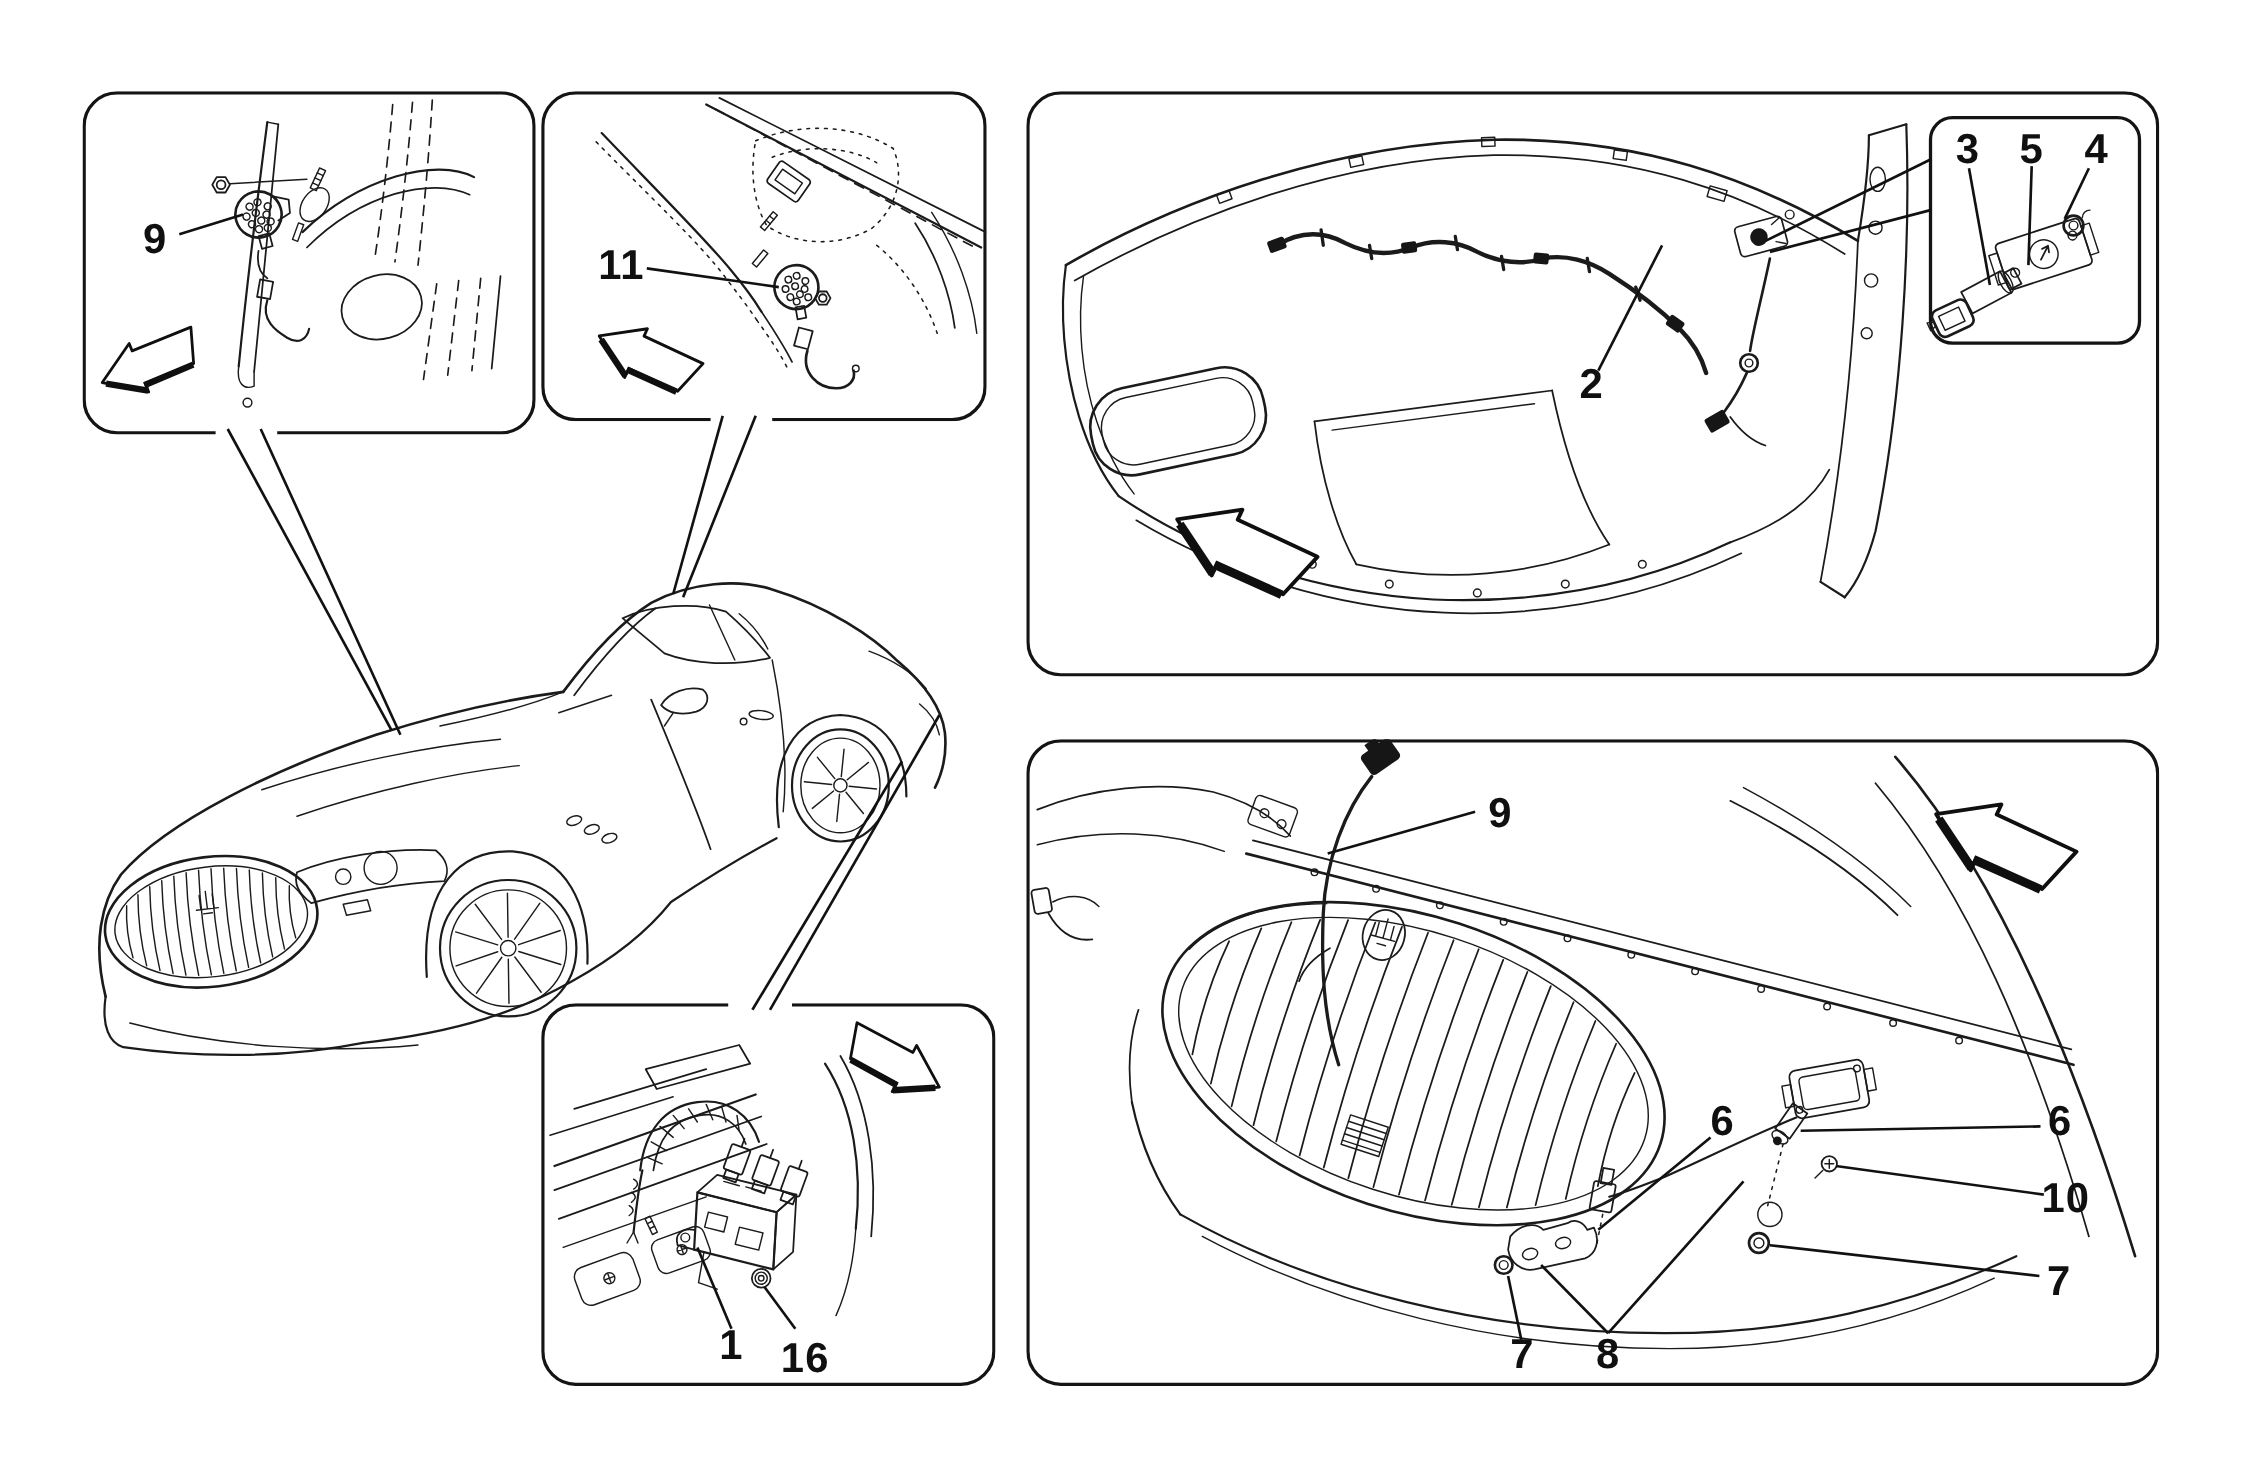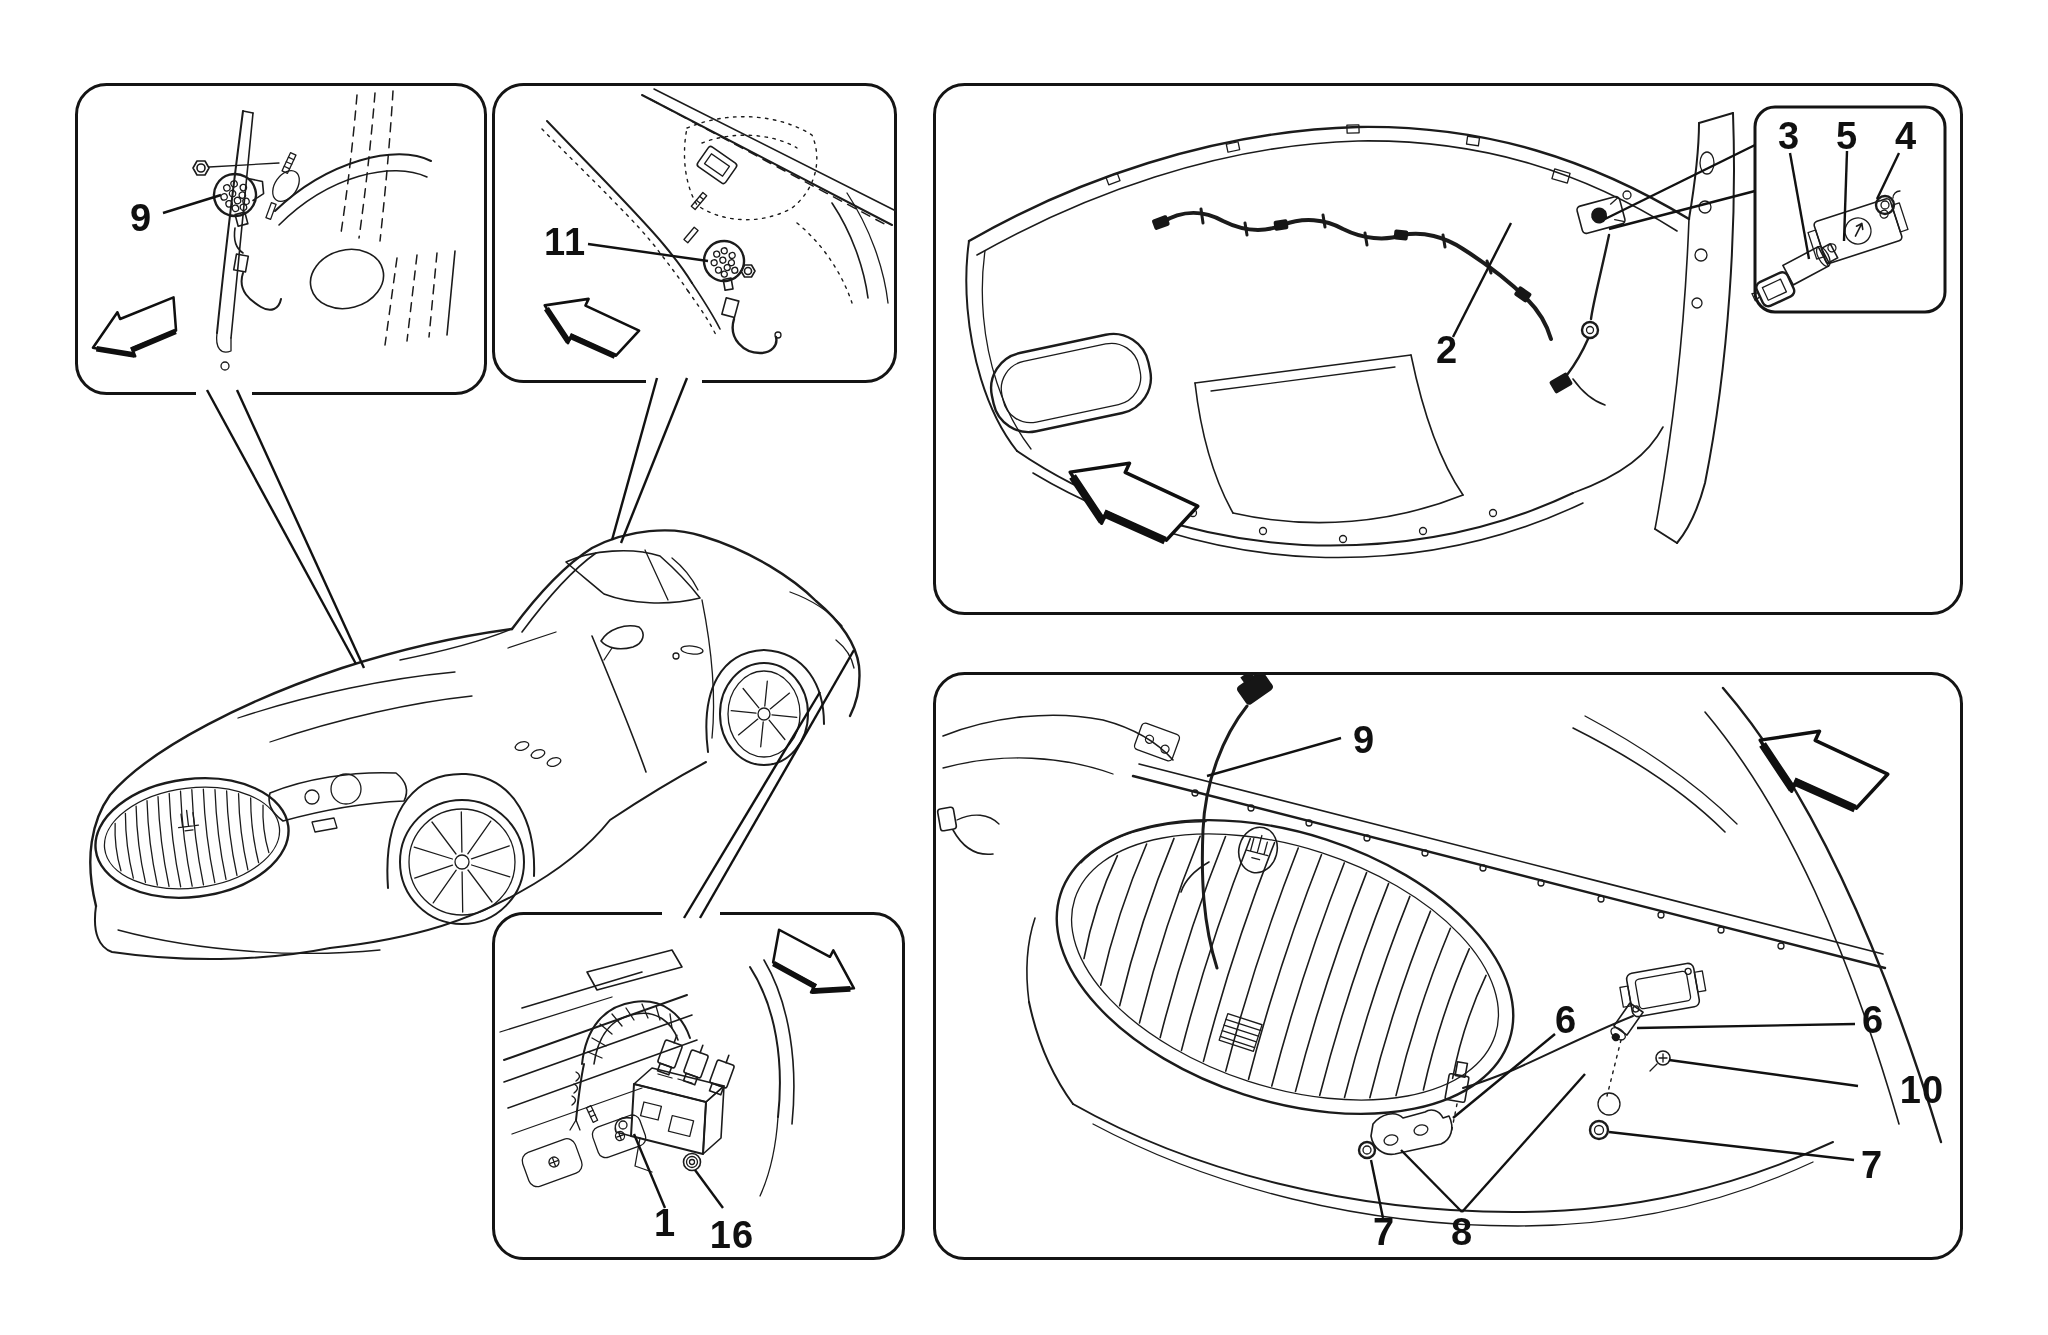--- a/index.html
+++ b/index.html
@@ -625,19 +625,19 @@
         <path d="M529,540 L652,402"></path>
       </g>
       <g transform="translate(887,96) rotate(25) translate(-70,-35)">
         <path class="arrow-outline" d="M134,12 L54,12 L54,2 L4,35 L54,68 L54,56 L120,56 Z"></path>
         <path class="arrow-shadow" d="M8,38 L54,66 M52,58 L119,57"></path>
       </g>
     </svg>
     <div class="callout" style="left:431px;top:68px;">9</div>
     <div class="callout" style="left:633px;top:348px;">6</div>
     <div class="callout" style="left:940px;top:348px;">6</div>
-    <div class="callout" style="left:945px;top:418px;margin-left:44px;">10</div>
+    <div class="callout" style="left:945px;top:418px;">10</div>
     <div class="callout" style="left:939px;top:493px;">7</div>
     <div class="callout" style="left:451px;top:560px;">7</div>
     <div class="callout" style="left:529px;top:560px;">8</div>
   </div>
 
 </div>
 
 </body></html>

